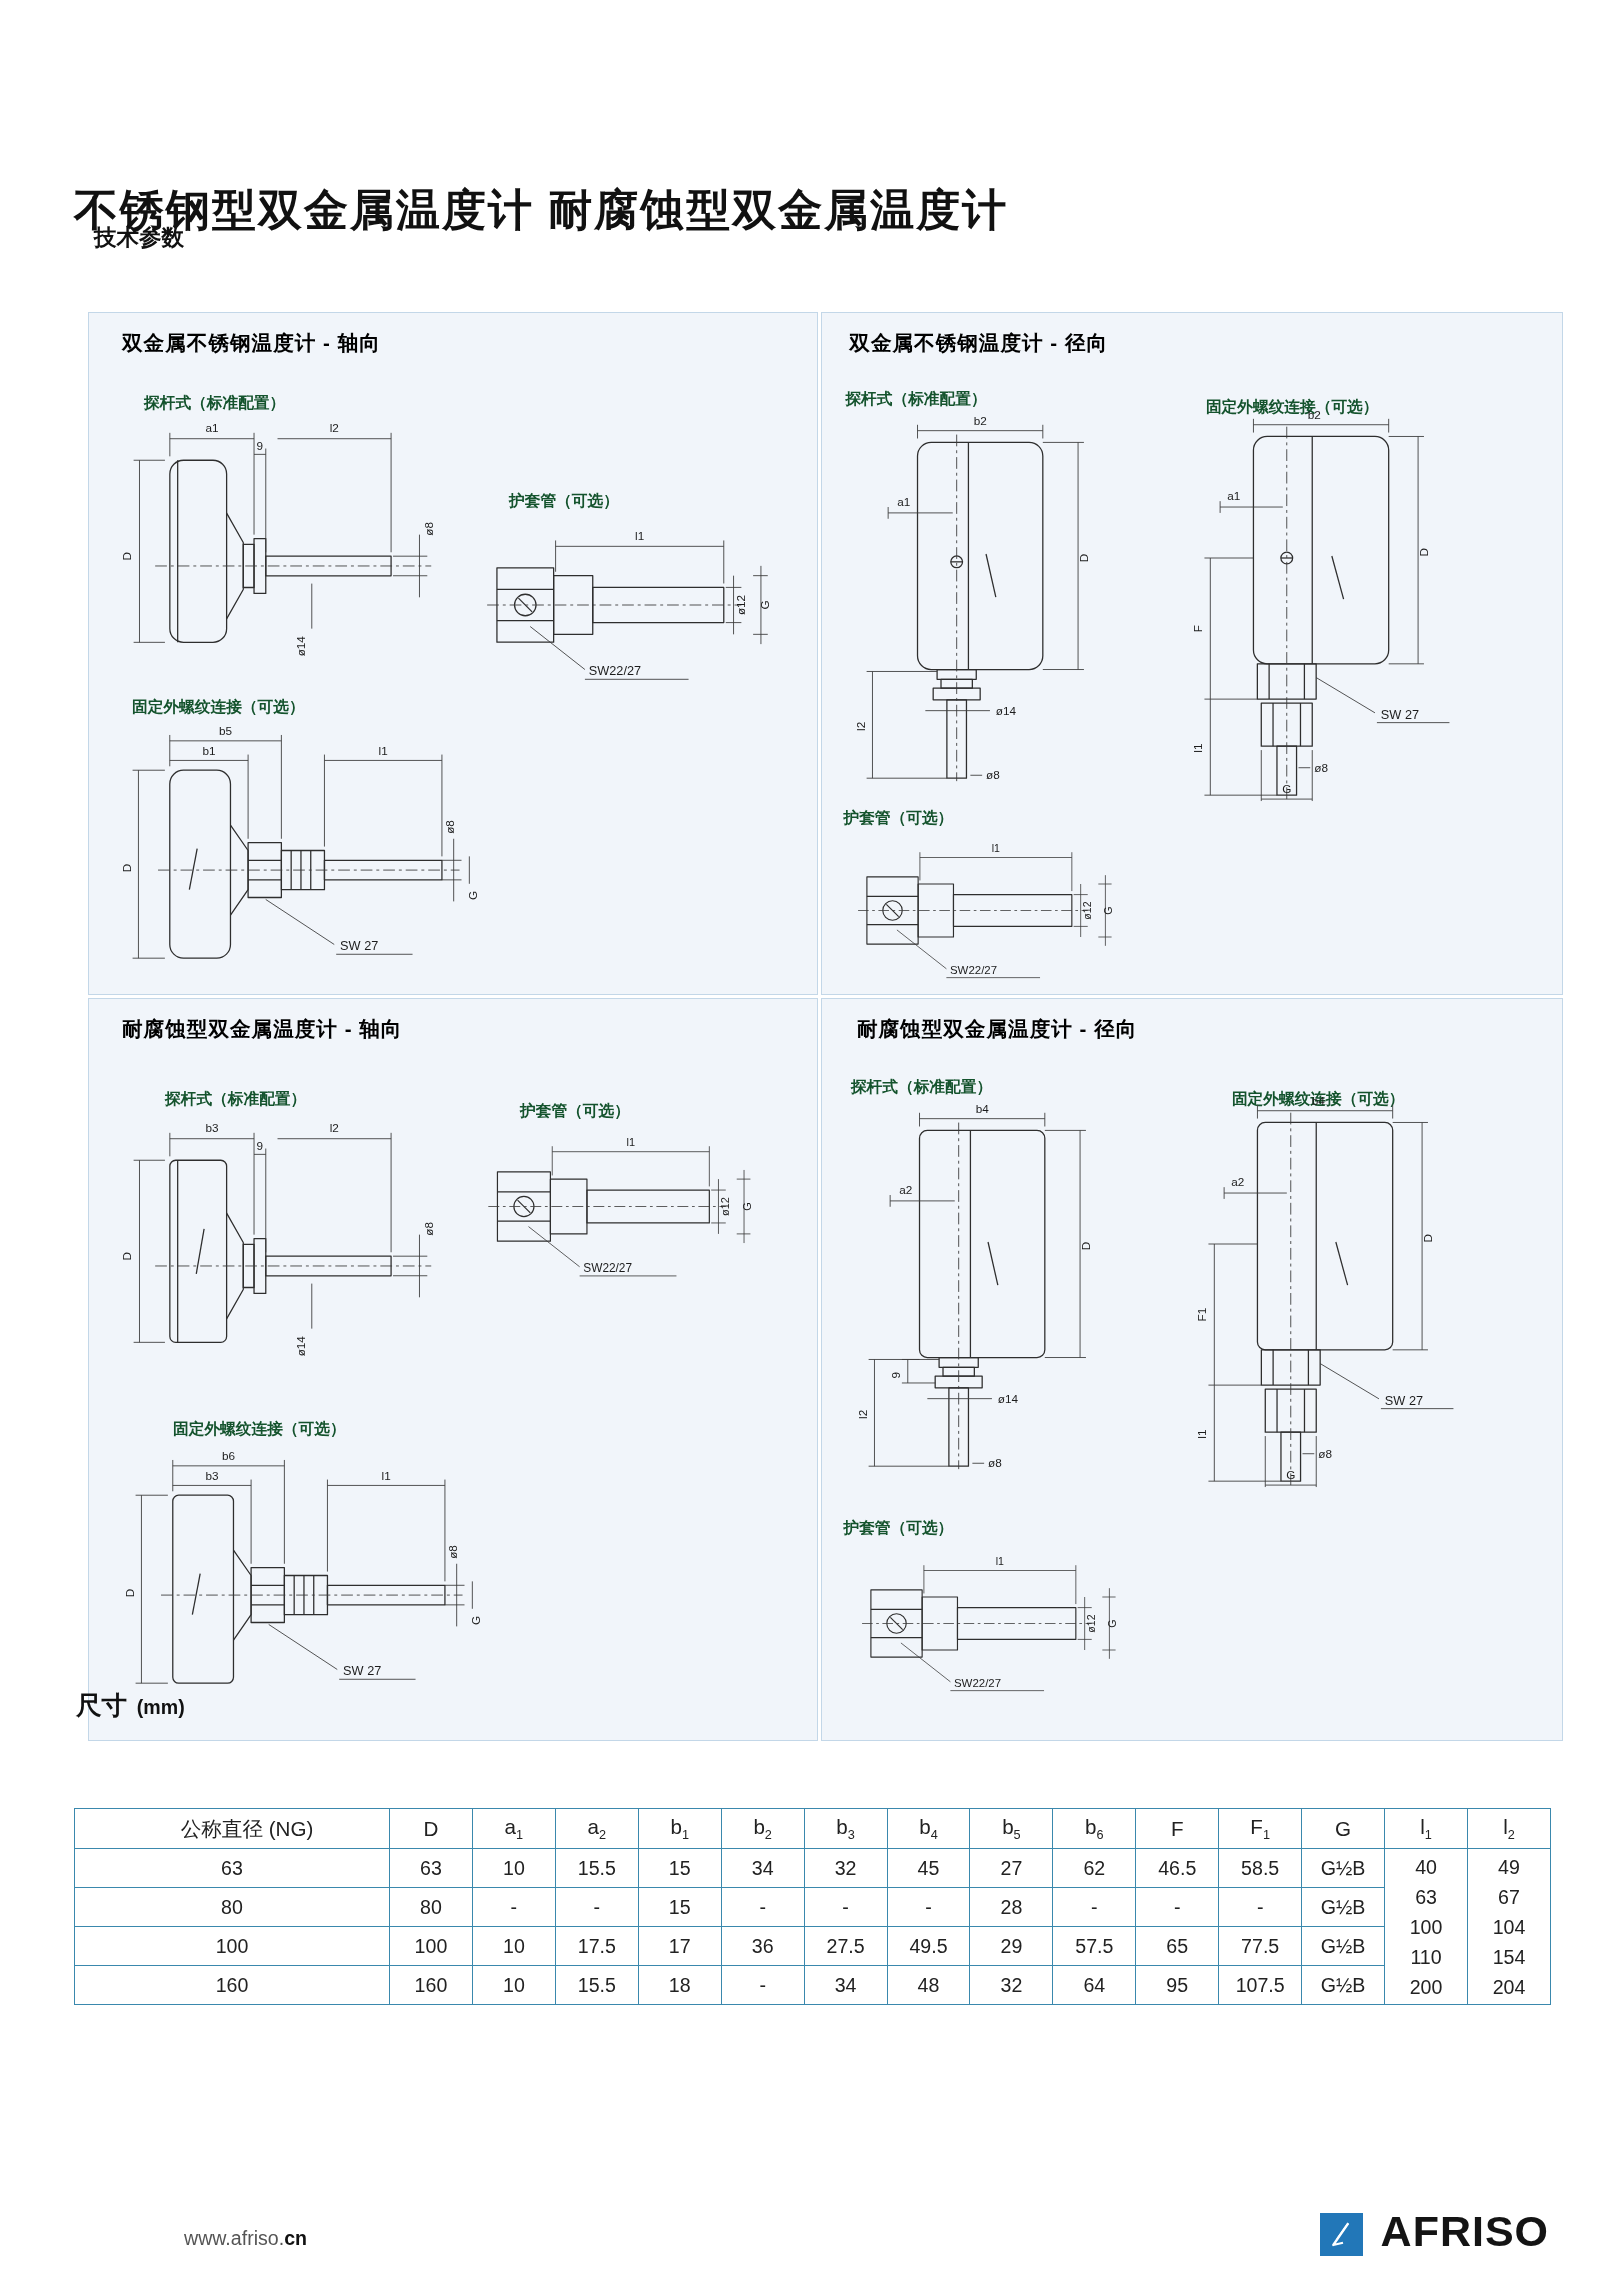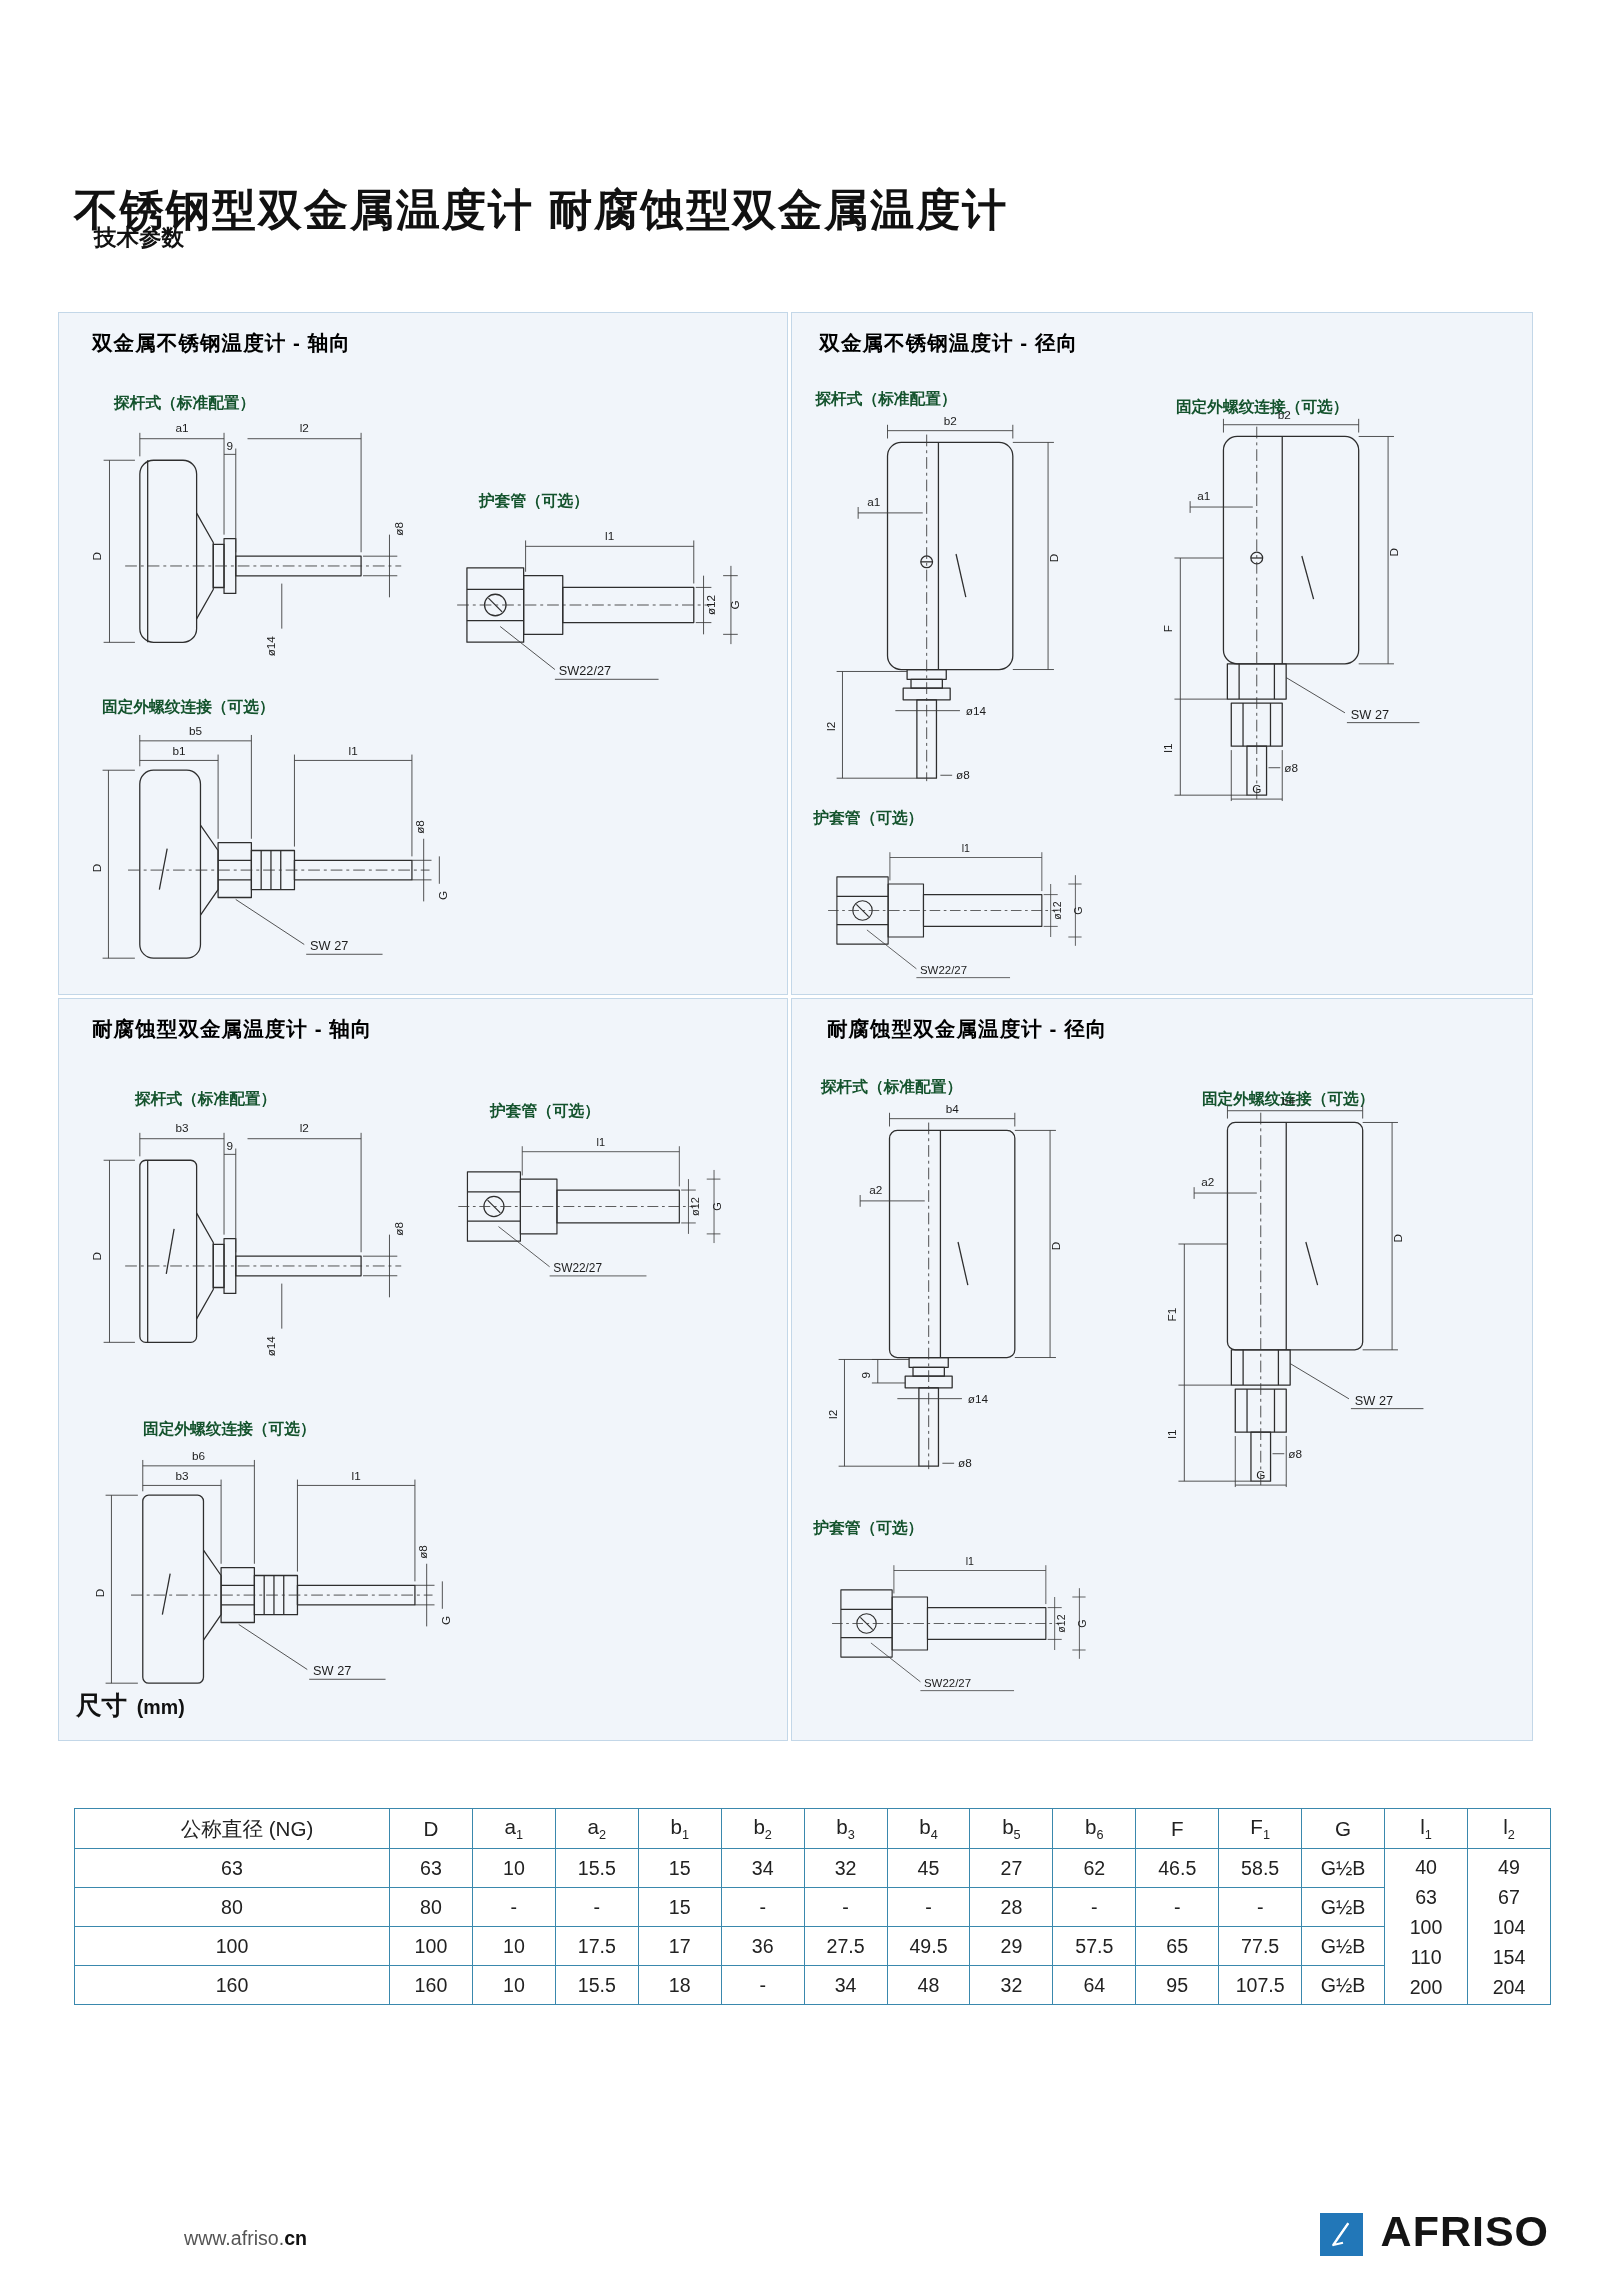--- a/index.html
+++ b/index.html
@@ -1,20 +1,20 @@
 <!DOCTYPE html>
 <html style="--brand-blue: #2277b8; --table-border: #3a88ad; --panel-border: #c3d7e8;"><head>
 <meta charset="utf-8">
 <style>
   html,body{margin:0;padding:0;background:#e9e9e9;}
   .page{position:relative;width:1621px;height:2293px;background:#ffffff;
         font-family:"Liberation Sans","DejaVu Sans",sans-serif;color:#111;overflow:hidden;margin:0 auto;}
   .page-title{position:absolute;left:74px;top:159px;font-size:44px;font-weight:bold;letter-spacing:2px;line-height:1;}
   .page-subtitle{position:absolute;left:94px;top:222px;font-size:22.5px;font-weight:bold;}
-  .panel-grid{position:absolute;left:58px;top:312px;display:grid;
+  .panel-grid{position:absolute;left:88px;top:312px;display:grid;
               grid-template-columns:730px 742px;grid-template-rows:683px 743px;gap:2.9px;}
   .panel{position:relative;background:#f1f5fa;border:1px solid var(--panel-border,#c3d7e8);box-sizing:border-box;}
   .ptitle{position:absolute;margin:0;font-size:20.6px;font-weight:bold;color:#000;letter-spacing:1px;}
   .cap{position:absolute;font-size:15.7px;font-weight:bold;color:#14532d;}
   .drw{position:absolute;overflow:visible;}
   .drw .ln{stroke:#2e2e2e;stroke-width:1.3;fill:none;stroke-linejoin:round;}
   .drw .dim{stroke:#3c3c3c;stroke-width:0.9;fill:none;}
   .drw .cl{stroke:#3c3c3c;stroke-width:0.9;fill:none;stroke-dasharray:12 4 3 4;}
   .drw text{fill:#1c1c1c;font-size:12px;text-anchor:middle;font-family:inherit;}
   .drw text.lg{font-size:13px;}

